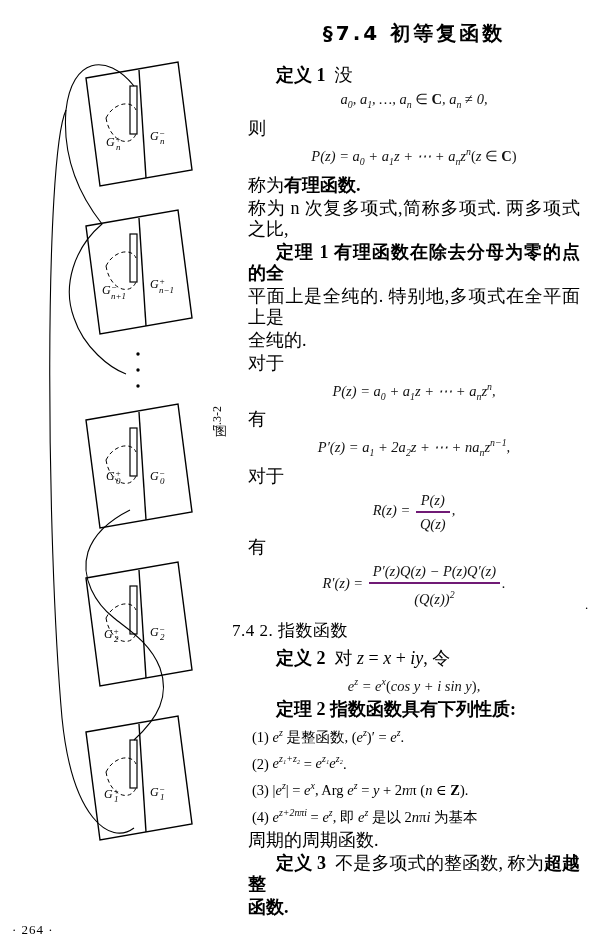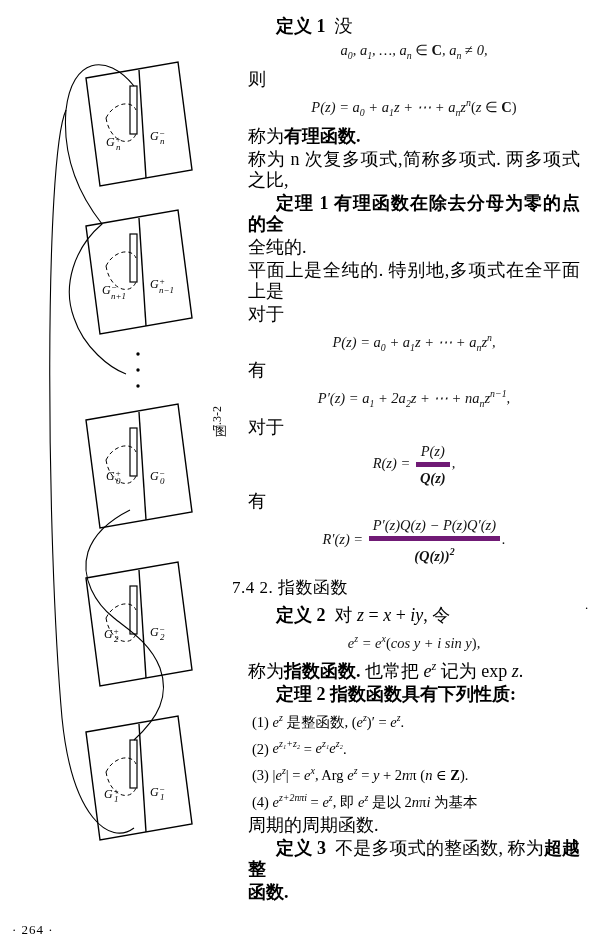--- a/index.html
+++ b/index.html
@@ -102,26 +102,25 @@
   .frac {
     display: inline-block;
     vertical-align: middle;
     text-align: center;
     font-style: italic;
     margin: 0 2px;
   }
   .frac .num {
     display: block;
     padding: 0 4px 1px 4px;
-    border-bottom: 5px solid #701a75;
+    border-bottom: 2px solid #701a75;
   }
   .frac .den {
     display: block;
     padding: 1px 4px 0 4px;
-    font-weight: bold;
   }
   sub, sup { font-size: 0.68em; font-style: italic; }
   .listline {
     font-size: 14.5px;
     line-height: 22px;
     margin: 1px 0;
     text-indent: 20px;
     color: #000;
   }
   .page-num {
@@ -228,20 +227,21 @@
         <text x="150" y="782" font-size="9">1</text>
       </g>
     </svg>
 
     <div class="fig-caption">图</div>
     <div class="fig-caption-num">7.3-2</div>
   </div>
 
   <div class="text-col">
 
+    <h1 class="sec-title">§7.4  初等复函数</h1>
 
 
     <p class="para indent">
       <span class="bold">定义 1</span>
       <span>&nbsp;没</span>
     </p>
 
     <p class="formula">
       a<sub>0</sub>, a<sub>1</sub>, …, a<sub>n</sub> <span class="up">∈</span> <span class="up"><b>C</b></span>, a<sub>n</sub> <span class="up">≠</span> 0,
     </p>
@@ -251,22 +251,22 @@
     <p class="formula">
       P(z) = a<sub>0</sub> + a<sub>1</sub>z + ⋯ + a<sub>n</sub>z<sup>n</sup><span class="up">(</span>z <span class="up">∈</span> <b class="up">C</b><span class="up">)</span>
     </p>
 
     <p class="para">称为<span class="bold">有理函数.</span></p>
     <p class="para">称为 n 次复多项式,简称多项式. 两多项式之比,</p>
 
     <p class="para indent">
       <span class="bold">定理 1  有理函数在除去分母为零的点的全</span>
     </p>
+    <p class="para">平面上是全纯的. 特别地,多项式在全平面上是</p>
     <p class="para">全纯的.</p>
-    <p class="para">平面上是全纯的. 特别地,多项式在全平面上是</p>
     <p class="para">对于</p>
 
     <p class="formula">
       P(z) = a<sub>0</sub> + a<sub>1</sub>z + ⋯ + a<sub>n</sub>z<sup>n</sup>,
     </p>
 
     <p class="para">有</p>
 
     <p class="formula">
       P′(z) = a<sub>1</sub> + 2a<sub>2</sub>z + ⋯ + na<sub>n</sub>z<sup>n−1</sup>,
@@ -296,23 +296,20 @@
 
     <p class="para indent">
       <span class="bold">定义 2</span>
       <span>&nbsp;对 <i>z</i> = <i>x</i> + <i>iy</i>, 令</span>
     </p>
 
     <p class="formula">
       e<sup>z</sup> = e<sup>x</sup><span class="up">(</span>cos y + i sin y<span class="up">)</span>,
     </p>
 
-    <p class="para">
-      称为<span class="bold">指数函数.</span> 也常把 <i>e<sup>z</sup></i> 记为 <span class="up">exp</span> <i>z</i>.
-    </p>
 
     <p class="para indent">
       <span class="bold">定理 2  指数函数具有下列性质:</span>
     </p>
 
     <p class="listline">
       (1) <i>e<sup>z</sup></i> 是整函数, (<i>e<sup>z</sup></i>)′ = <i>e<sup>z</sup></i>.
     </p>
     <p class="listline">
       (2) <i>e<sup>z₁+z₂</sup></i> = <i>e<sup>z₁</sup>e<sup>z₂</sup></i>.

